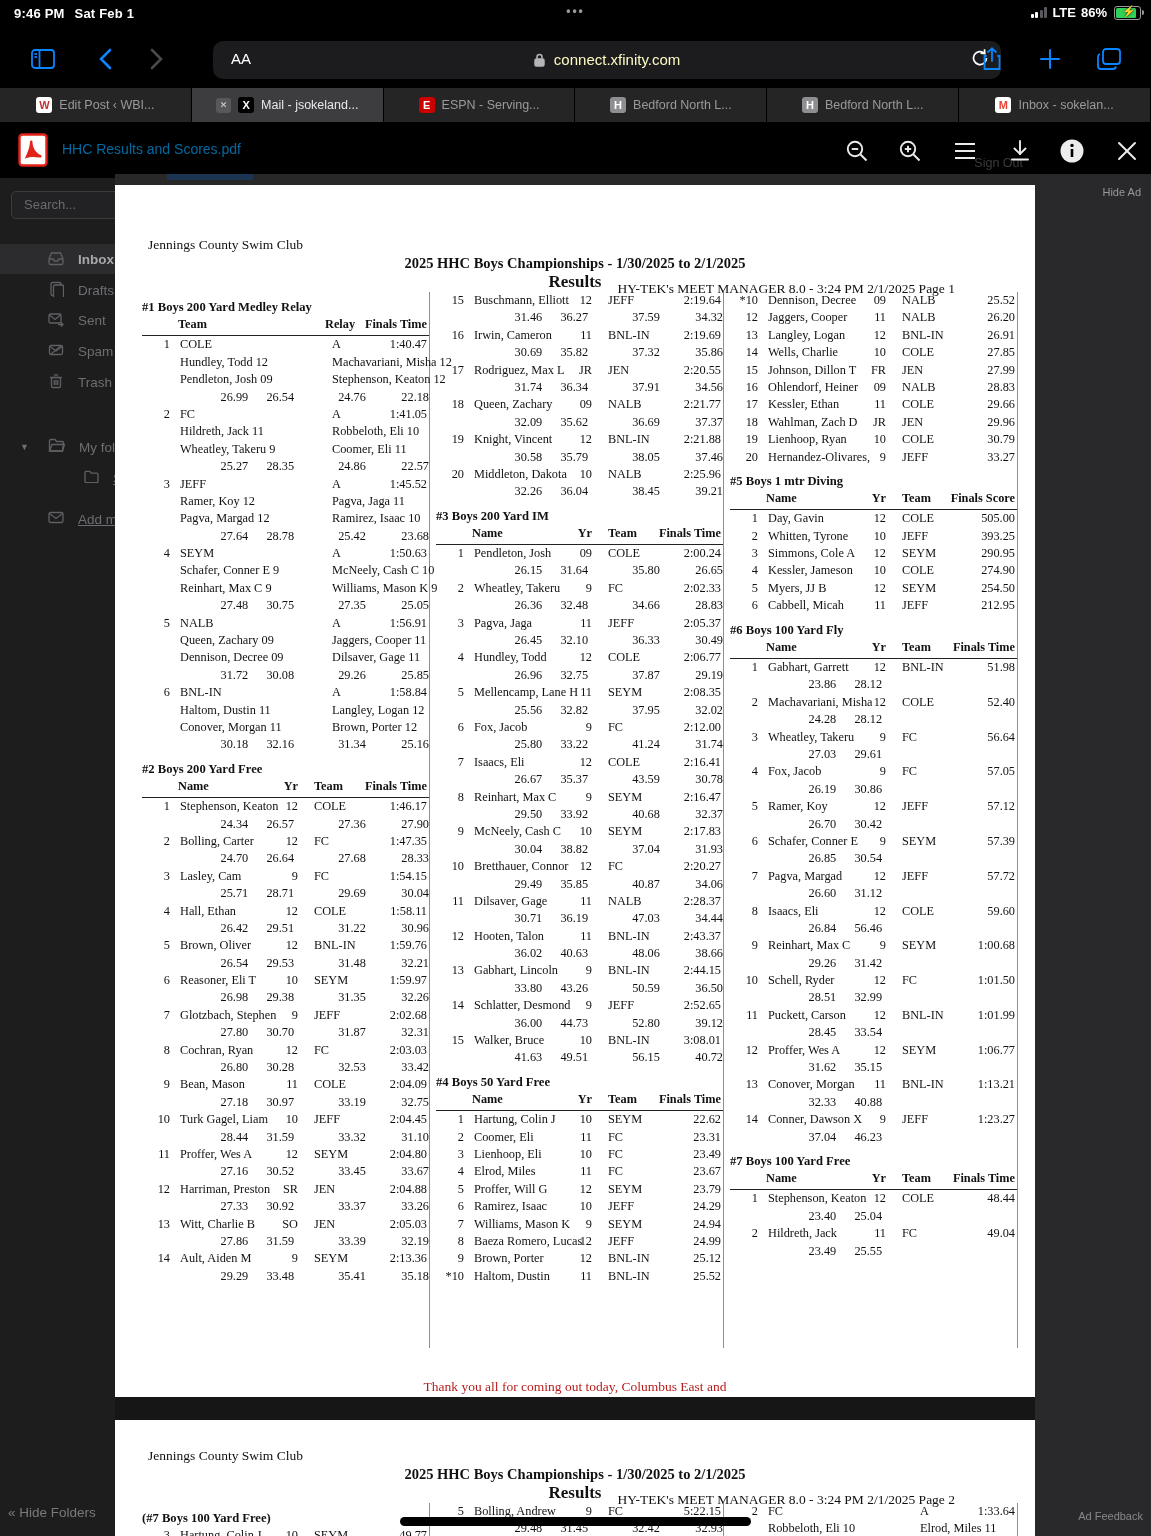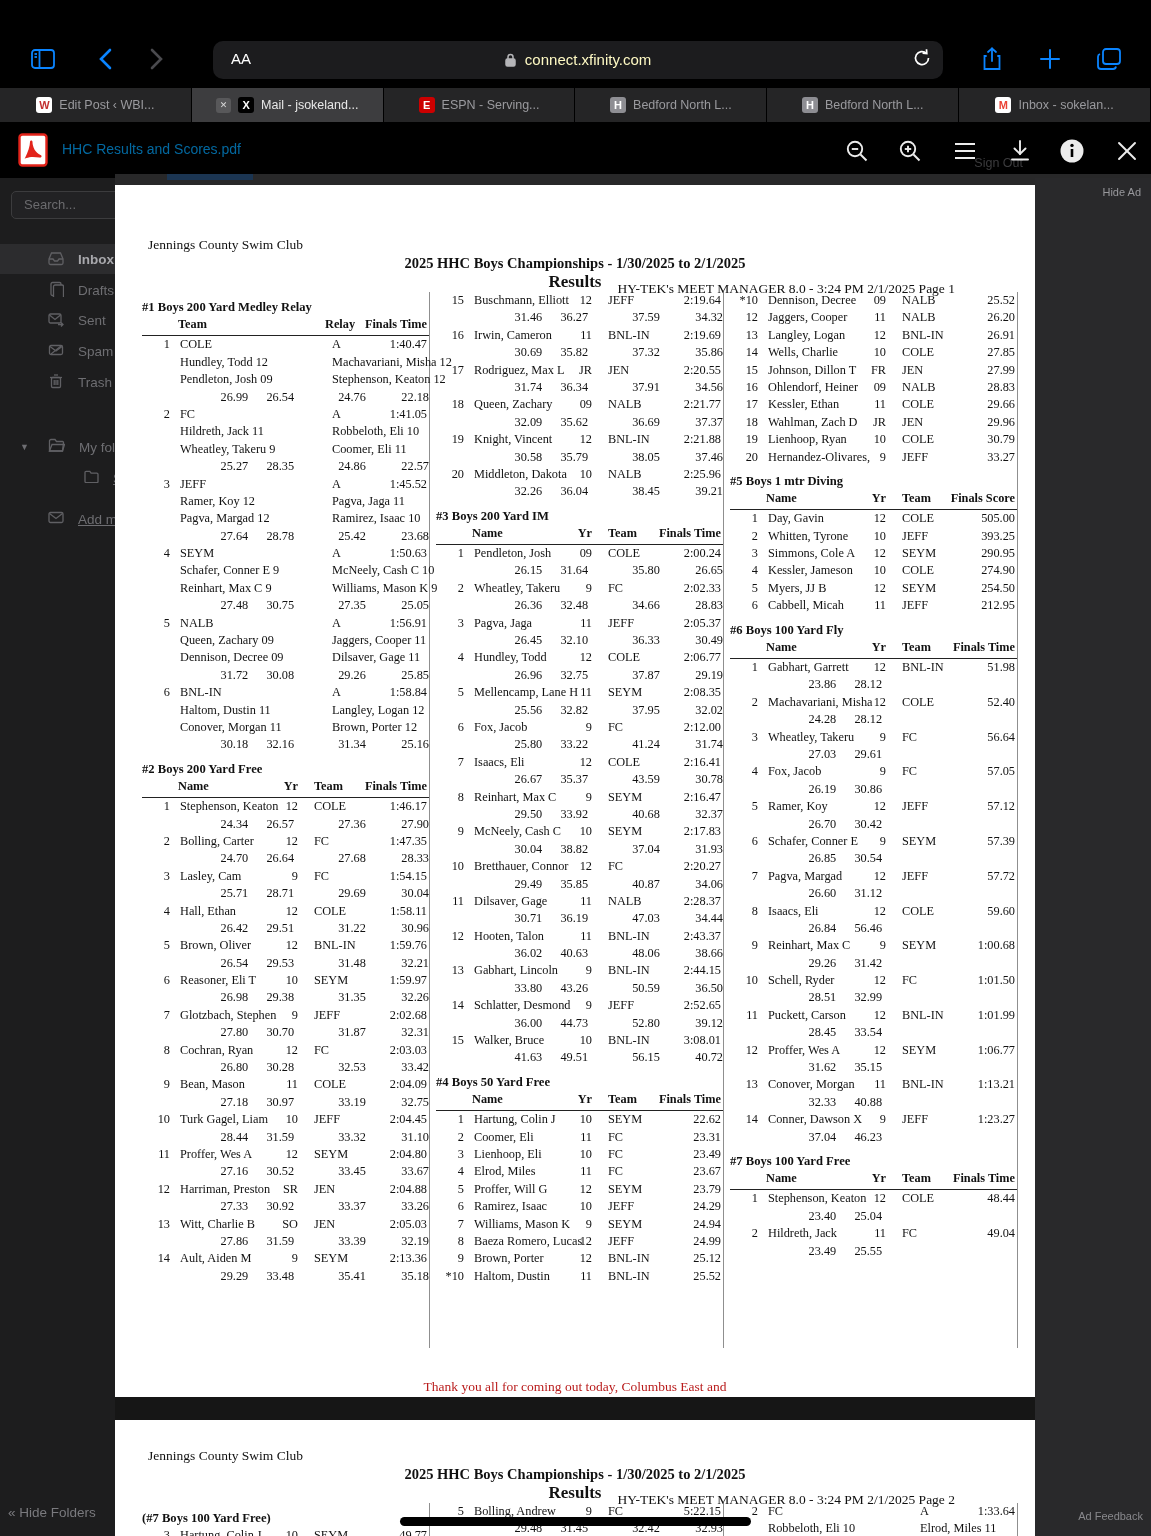--- a/index.html
+++ b/index.html
@@ -15,21 +15,21 @@
   .sigbars i{display:block;width:3px;background:#fff;border-radius:1px;}
   .sigbars i.dim{background:#5a5a5e;}
   .batt{position:relative;width:25px;height:12px;border:1px solid #9a9a9e;border-radius:3px;margin-left:2px;}
   .batt:after{content:"";position:absolute;right:-4px;top:3px;width:2px;height:5px;background:#9a9a9e;border-radius:0 2px 2px 0;}
   .batt i{position:absolute;left:1px;top:1px;bottom:1px;width:20px;background:#30d158;border-radius:1.5px;}
   .batt b{position:absolute;left:7px;top:-2px;color:#fff;font-size:11px;text-shadow:0 0 2px #000;}
   
   .navbar{position:absolute;left:0;top:28px;width:1151px;height:60px;background:#000;}
   .nv-ic{position:absolute;top:14px;width:34px;height:34px;display:flex;align-items:center;justify-content:center;color:#0a84ff;}
   .nv-ic svg{display:block;}
-  .addr{position:absolute;left:213px;top:13px;width:730px;height:38px;background:#1c1c1e;border-radius:10px;color:#fff;}
+  .addr{position:absolute;left:213px;top:13px;width:788px;height:38px;background:#1c1c1e;border-radius:10px;color:#fff;}
   .addr .aa{position:absolute;left:18px;top:9px;font-size:15px;color:#fff;}
   .addr .urlwrap{position:absolute;left:0;right:0;top:10px;text-align:center;font-size:15px;color:#fef9c3;}
   .addr .urlwrap svg{vertical-align:-2px;margin-right:5px;}
   .addr .reload{position:absolute;right:12px;top:7px;color:#fff;}
   
   .tabbar{position:absolute;left:0;top:88px;width:1151px;height:34px;background:#1c1c1c;display:flex;border-bottom:1px solid #000;}
   .tab{flex:1 1 0;display:flex;align-items:center;justify-content:center;gap:7px;background:#252526;
        border-right:1px solid #000;color:#9a9a9e;font-size:12.5px;overflow:hidden;white-space:nowrap;}
   .tab.active{background:#3d3d3f;color:#e8e8e8;}
   .fav{width:16px;height:16px;border-radius:3px;display:inline-flex;align-items:center;justify-content:center;
@@ -88,20 +88,40 @@
   .sprow span{position:absolute;width:80px;text-align:right;}
   .sprow .s0{right:63%;} .sprow .s1{right:47%;} .sprow .s2{right:22%;} .sprow .s3{right:0;}
   .pfooter{position:absolute;left:0;right:0;top:1194px;text-align:center;font-size:13.5px;color:#b91c1c;}
   .homebar{position:absolute;left:400px;top:1517px;width:351px;height:9px;background:#000;border-radius:5px;z-index:50;}
 </style>
 </head>
 <body>
 
 <div class="screen">
 
+  <div class="status">
+    <div class="st-left">
+      <span>9:46 PM</span><span>Sat Feb 1</span>
+    </div>
+    <div class="st-dots">•••</div>
+    <div class="st-right">
+      <span class="sigbars">
+        <i style="height:4px"></i>
+          <i style="height:6px"></i>
+          <i class="dim" style="height:8px"></i>
+          <i class="dim" style="height:11px"></i>
+      </span>
+      <span>LTE</span>
+      <span>86%</span>
+      <span class="batt">
+          <i></i>
+          <b>⚡</b>
+        </span>
+    </div>
+  </div>
 
   <div class="navbar">
     <span class="nv-ic" style="left:26px">
       <svg width="24" height="20" viewBox="0 0 24 20" fill="none" stroke="#0a84ff" stroke-width="1.8">
           <rect x="1" y="1" width="22" height="18" rx="3"></rect>
           <line x1="8.5" y1="1" x2="8.5" y2="19"></line>
           <line x1="3.5" y1="5" x2="6" y2="5"></line>
           <line x1="3.5" y1="8" x2="6" y2="8"></line>
         </svg>
     </span>

